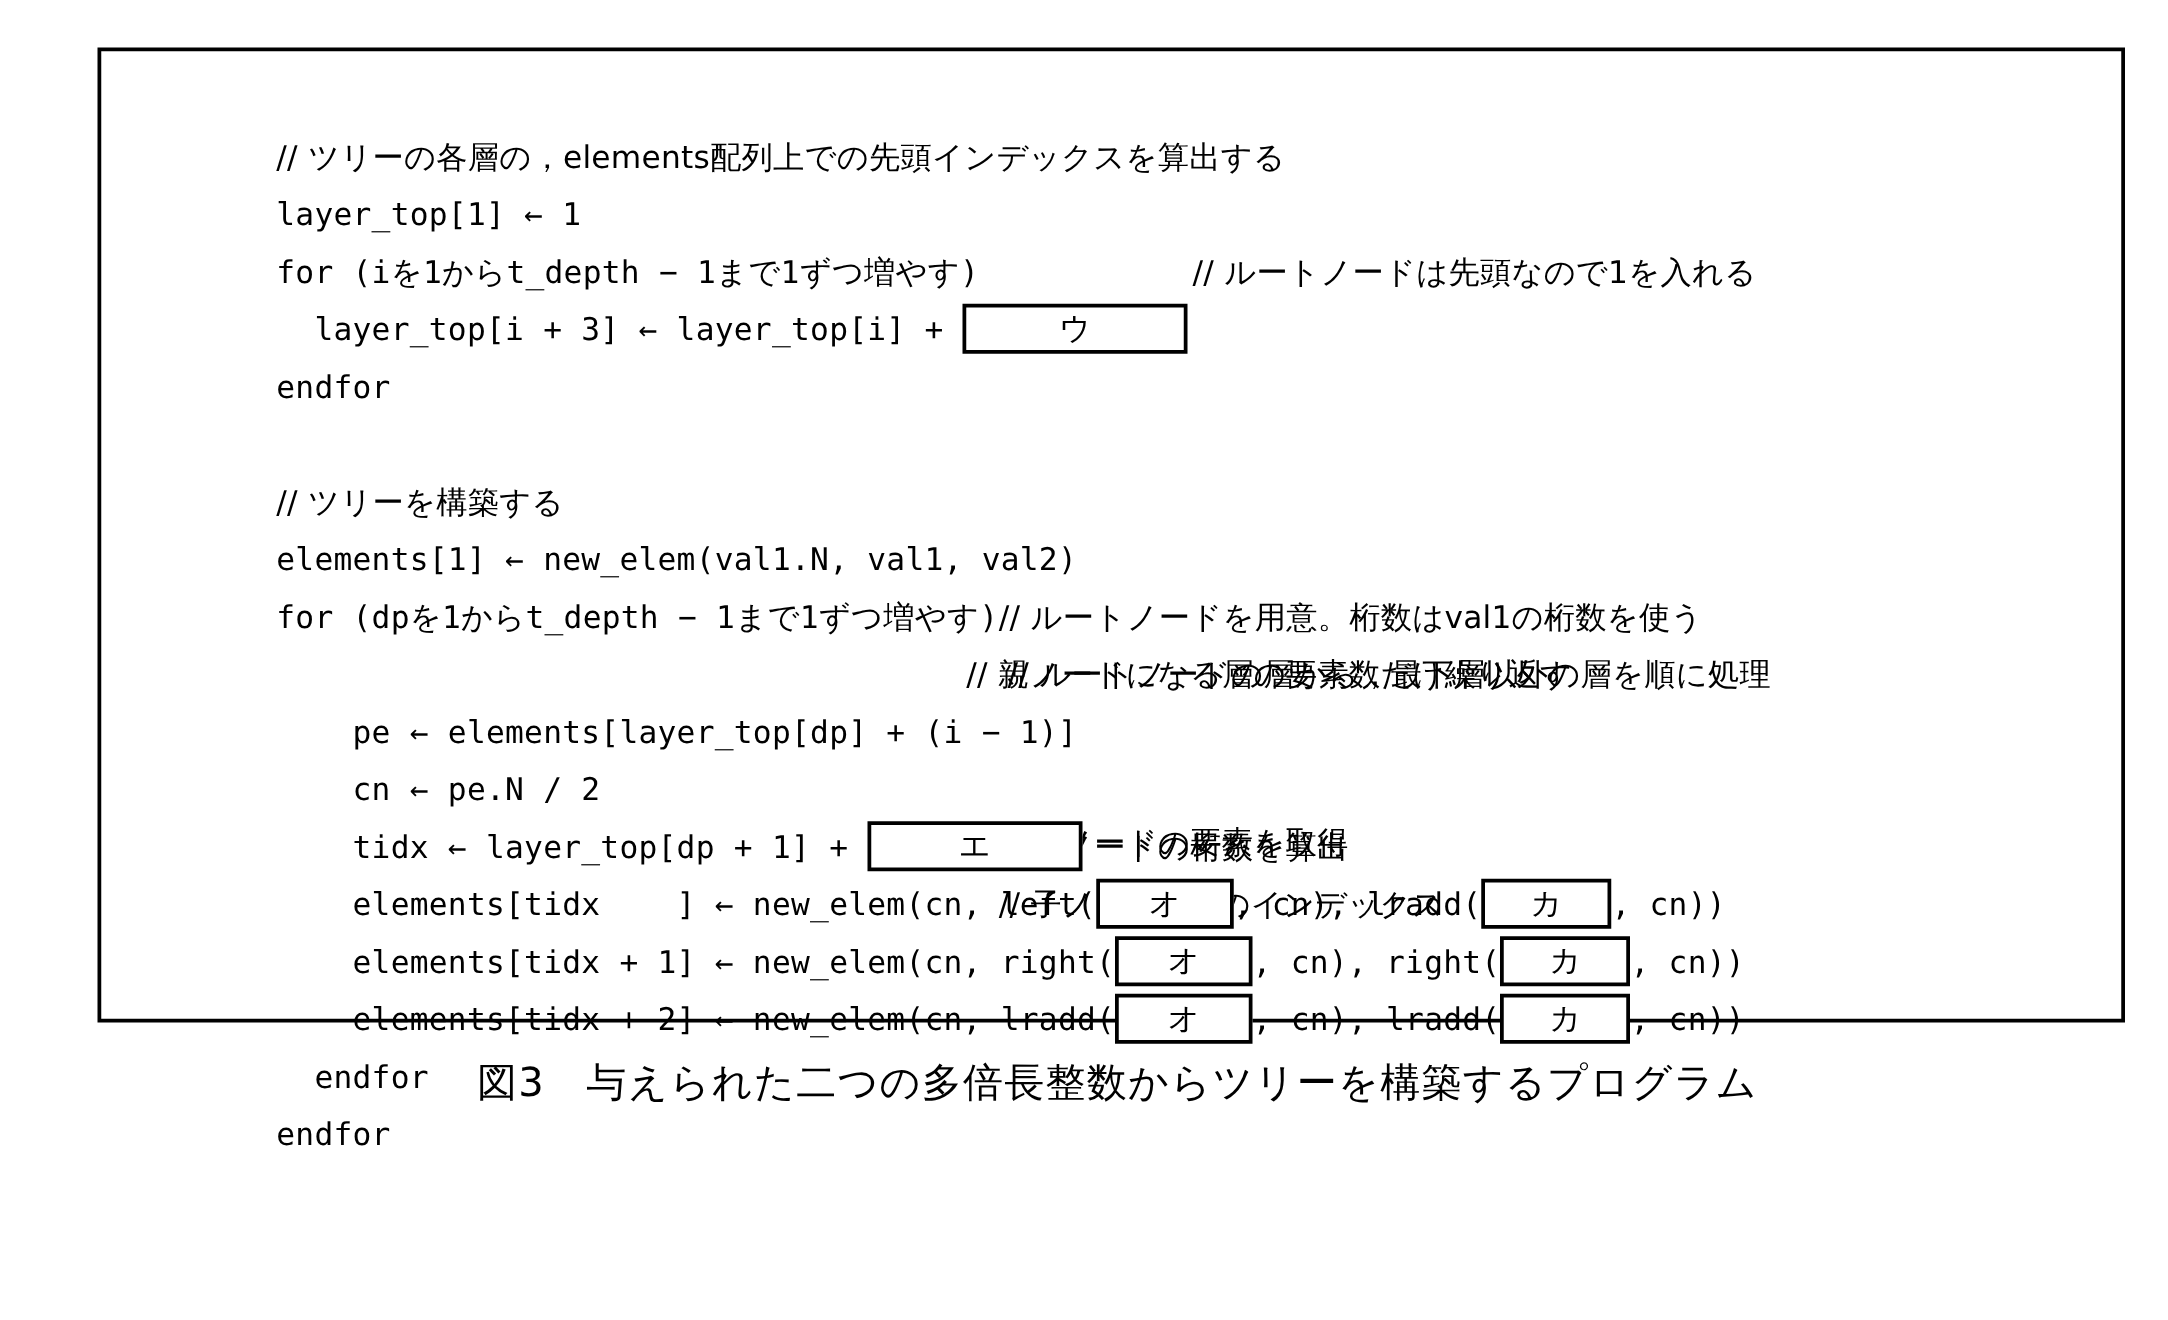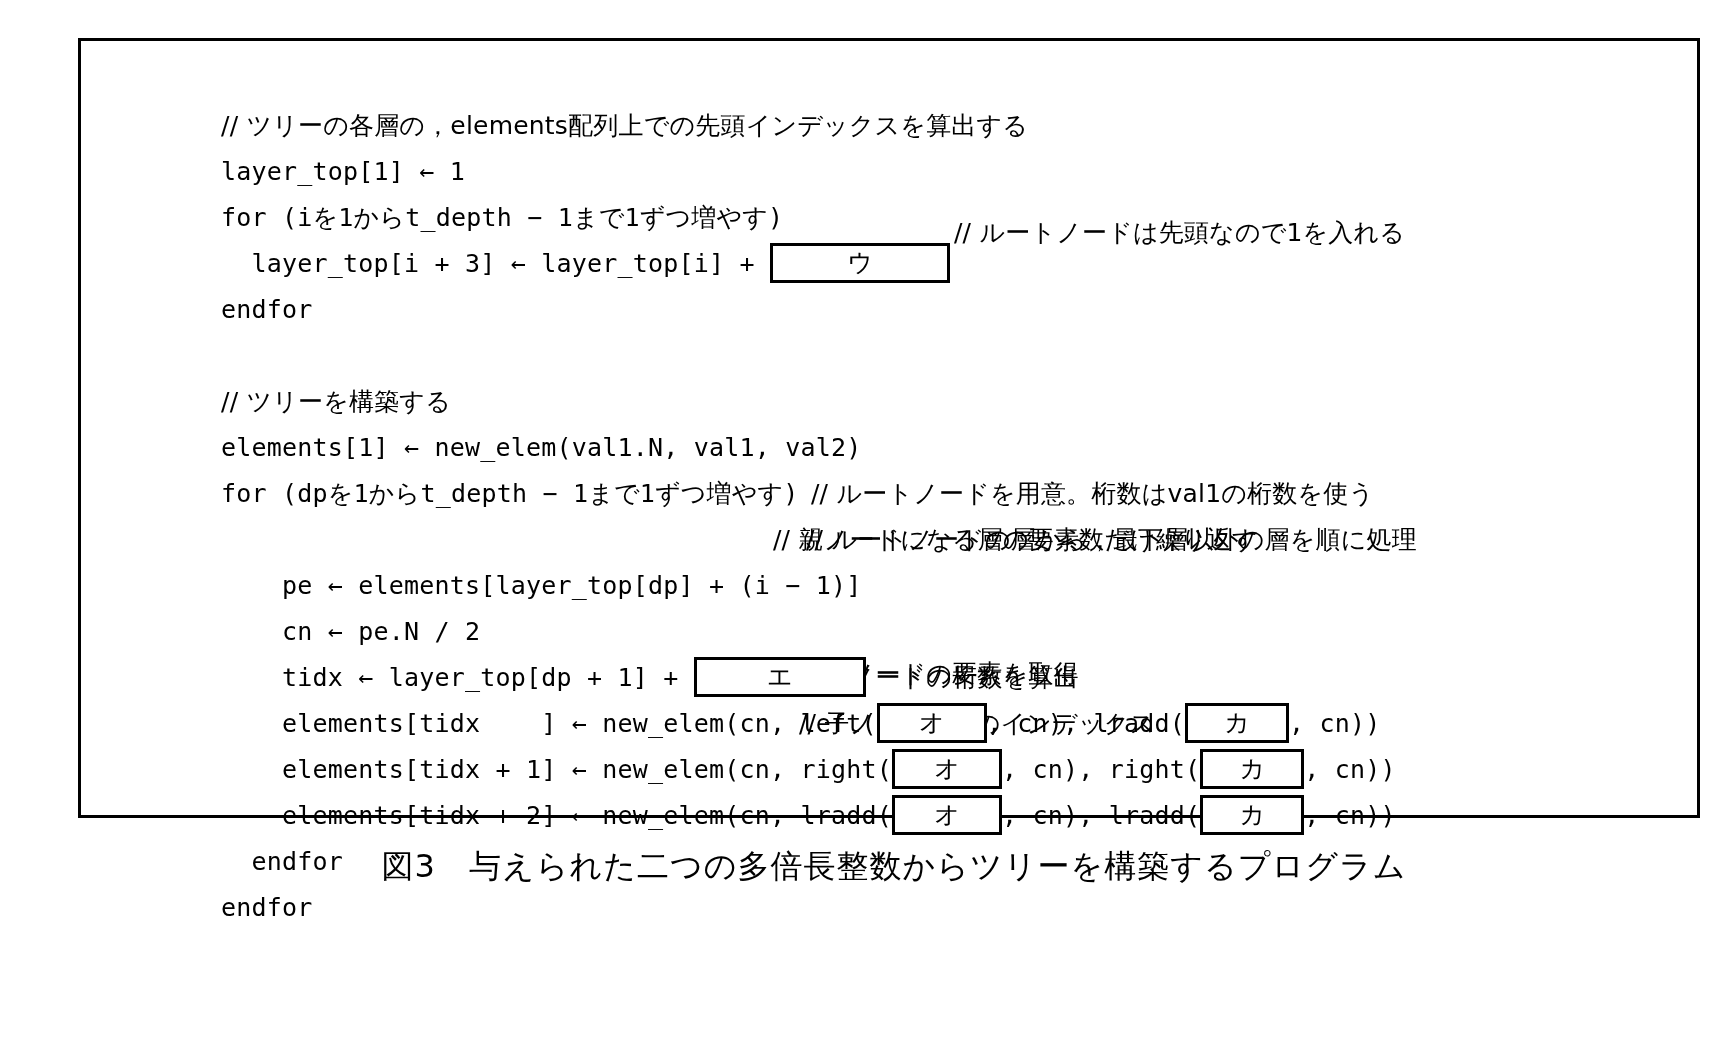--- a/index.html
+++ b/index.html
@@ -100,21 +100,21 @@
 
   <div class="code-box">
     <div class="code-inner">
 
       <div class="line">
         <span class="jp">// ツリーの各層の，elements配列上での先頭インデックスを算出する</span>
       </div>
 
       <div class="line">
         <span class="code">layer_top[1] ← 1</span>
-        <span class="cmt jp" style="left:855px;margin-top:15px;">// ルートノードは先頭なので1を入れる</span>
+        <span class="cmt jp" style="left:855px;">// ルートノードは先頭なので1を入れる</span>
       </div>
 
       <div class="line">
         <span class="code">for (iを1からt_depth − 1まで1ずつ増やす)</span>
       </div>
 
       <div class="line">
         <span class="code">  layer_top[i + 3] ← layer_top[i] + </span><span class="blank-box bw-wide">ウ</span>
       </div>
 
@@ -125,21 +125,21 @@
       <div class="line blank">
         <span class="code"></span>
       </div>
 
       <div class="line">
         <span class="jp">// ツリーを構築する</span>
       </div>
 
       <div class="line">
         <span class="code">elements[1] ← new_elem(val1.N, val1, val2)</span>
-        <span class="cmt jp" style="left:700px;margin-left:12px;">// ルートノードを用意。桁数はval1の桁数を使う</span>
+        <span class="cmt jp" style="left:700px;">// ルートノードを用意。桁数はval1の桁数を使う</span>
       </div>
 
       <div class="line">
         <span class="code">for (dpを1からt_depth − 1まで1ずつ増やす)</span>
         <span class="cmt jp" style="left:707px;">// ルートノードの層から，最下層以外の層を順に処理</span>
       </div>
 
       <div class="line">
         <span class="cmt jp" style="left:674px;">// 親ノードになる層の要素数だけ繰り返す</span>
       </div>

